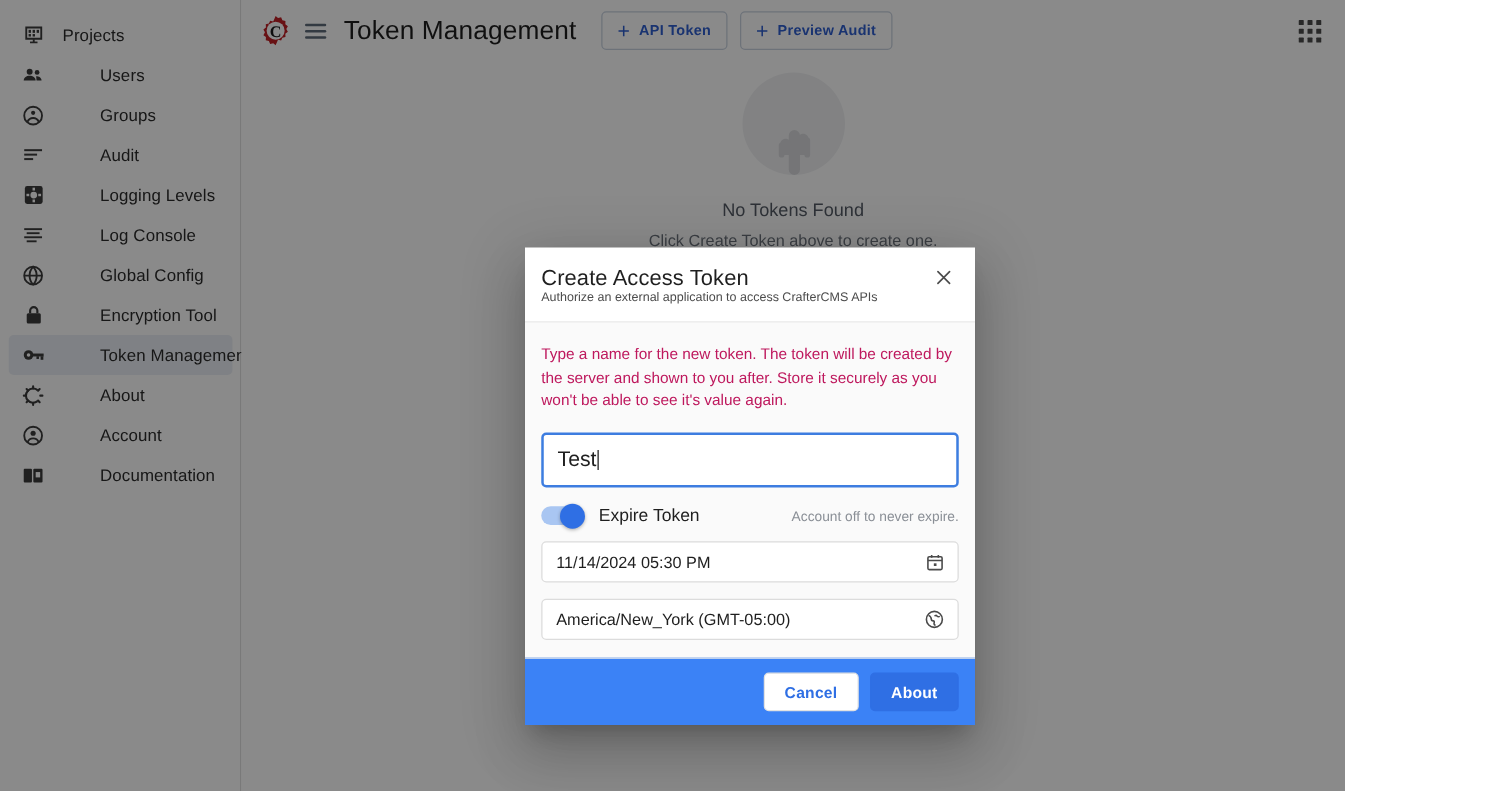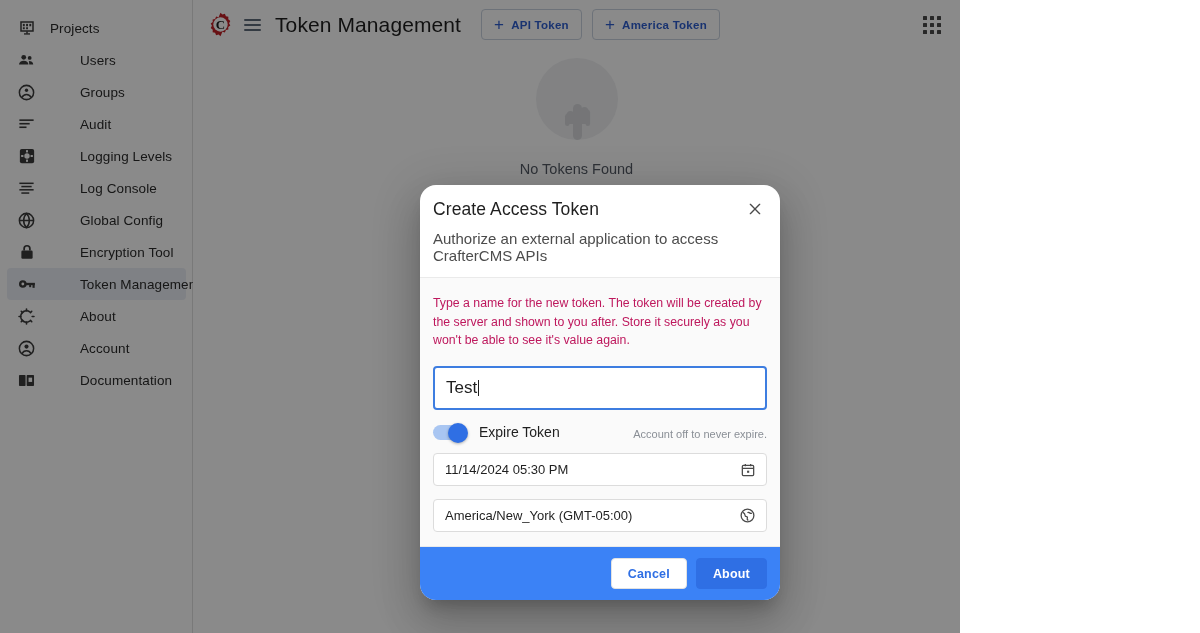--- a/index.html
+++ b/index.html
@@ -3,21 +3,21 @@
 <meta charset="utf-8">
 <title>Token Management</title>
 <style>
   * { box-sizing: border-box; margin: 0; padding: 0; }
   html, body {
     width: 1200px; height: 633px;
     font-family: "Liberation Sans", sans-serif;
     background: #ffffff;
     overflow: hidden;
   }
-  #app { position: relative; width: 960px; height: 633px; }
+  #app { position: relative; width: 1076px; height: 633px; }
 
   
   .page { position: absolute; inset: 0; display: flex; background: #ffffff; }
 
   .sidebar {
     width: 193px; height: 633px; flex: 0 0 193px;
     background: #ffffff;
     border-right: 1px solid #e0e0e0;
     padding-top: 12px;
   }
@@ -69,28 +69,28 @@
   .empty-illus { width: 82px; height: 82px; border-radius: 50%; background: #f0f1f3;
                  display: flex; align-items: flex-end; justify-content: center; overflow: hidden; }
   .empty-title { margin-top: 21px; font-size: 14.5px; color: #555c66; }
   .empty-sub { margin-top: 8px; font-size: 13px; color: #6d747d; }
 
   
   .overlay { position: absolute; inset: 0; background: rgba(0,0,0,.46); }
 
   
   .dialog {
-    position: absolute; left: 420px; top: 185px; width: 360px;
-    background: #fff; border-radius: 16px;
+    position: absolute; left: 420px; top: 198px; width: 360px;
+    background: #fff; border-radius: 0;
     box-shadow: 0 11px 15px -7px rgba(0,0,0,.2), 0 24px 38px 3px rgba(0,0,0,.14), 0 9px 46px 8px rgba(0,0,0,.12);
     overflow: hidden;
   }
   .dlg-head { padding: 14px 16px 13px 13px; position: relative; }
   .dlg-title { font-size: 17.5px; color: #1f1f1f; font-weight: 400; letter-spacing: .1px; padding-left: 0; }
-  .dlg-sub { margin-top: 10px; font-size: 15px; color: #4c4c4c; }
+  .dlg-sub { margin-top: 0; font-size: 10px; color: #4c4c4c; }
   .dlg-close {
     position: absolute; top: 13px; right: 14px; width: 22px; height: 22px;
     display: flex; align-items: center; justify-content: center; cursor: pointer;
     color: #4a4a4a;
   }
   .dlg-body { background: #fafafa; border-top: 1px solid #eaeaea; padding: 16px 13px 14px 13px; }
   .dlg-help { font-size: 12.3px; line-height: 1.52; color: #be185d; }
 
   .name-input {
     margin-top: 16px; width: 100%; height: 44px;
@@ -290,21 +290,21 @@
           </span>
         <span class="page-title">Token Management</span>
 
         <button class="hdr-btn">
           <span class="plus">+</span>
           <span>API Token</span>
         </button>
 
         <button class="hdr-btn">
           <span class="plus">+</span>
-          <span>America Token</span>
+          <span>Preview Audit</span>
         </button>
       </div>
 
       <div class="apps-grid">
         <i></i>
           <i></i>
           <i></i>
           <i></i>
           <i></i>
           <i></i>

